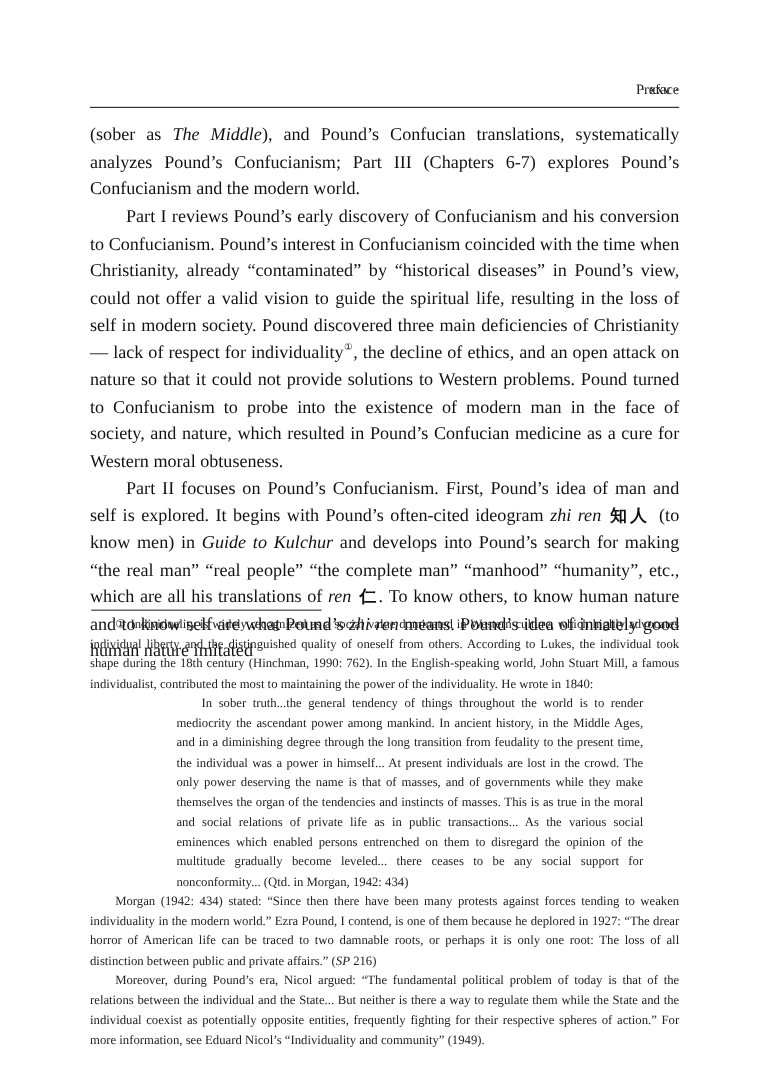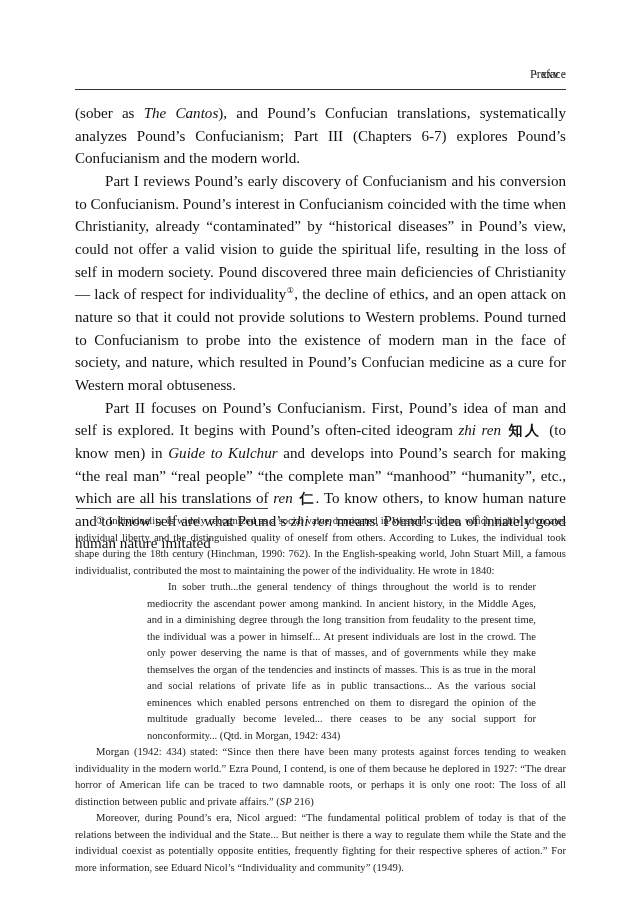--- a/index.html
+++ b/index.html
@@ -119,21 +119,21 @@
 
 <div class="page">
 
   <div class="running-header">
     <span class="title">Preface</span>
     <span class="pageno">· xxv ·</span>
   </div>
   <div class="header-rule"></div>
 
   <div class="body-text">
-    <p><span>(sober as </span><i>The Cantos</i><span>), and Pound’s Confucian translations, systematically analyzes Pound’s Confucianism; Part III (Chapters 6-7) explores Pound’s Confucianism and the modern world.</span></p>
+    <p><span>(sober as </span><i>The Middle</i><span>), and Pound’s Confucian translations, systematically analyzes Pound’s Confucianism; Part III (Chapters 6-7) explores Pound’s Confucianism and the modern world.</span></p>
 
     <p class="indent"><span>Part I reviews Pound’s early discovery of Confucianism and his conversion to Confucianism. Pound’s interest in Confucianism coincided with the time when Christianity, already “contaminated” by “historical diseases” in Pound’s view, could not offer a valid vision to guide the spiritual life, resulting in the loss of self in modern society. Pound discovered three main deficiencies of Christianity — lack of respect for individuality</span><sup>①</sup><span>, the decline of ethics, and an open attack on nature so that it could not provide solutions to Western problems. Pound turned to Confucianism to probe into the existence of modern man in the face of society, and nature, which resulted in Pound’s Confucian medicine as a cure for Western moral obtuseness.</span></p>
 
     <p class="indent"><span>Part II focuses on Pound’s Confucianism. First, Pound’s idea of man and self is explored. It begins with Pound’s often-cited ideogram </span><i>zhi ren</i><span class="cjk"> 知人 </span><span>(to know men) in </span><i>Guide to Kulchur</i><span> and develops into Pound’s search for making “the real man” “real people” “the complete man” “manhood” “humanity”, etc., which are all his translations of </span><i>ren</i><span class="cjk"> 仁</span><span>. To know others, to know human nature and to know self are what Pound’s </span><i>zhi ren</i><span> means. Pound’s idea of innately good human nature imitated</span></p>
   </div>
 
   <div class="footnote-rule"></div>
 
   <div class="footnotes">
     <p class="indent"><span class="fn-mark">①</span><span> Individuality is widely recognized as a social value dominated in Western culture, which highly advocates individual liberty and the distinguished quality of oneself from others. According to Lukes, the individual took shape during the 18th century (Hinchman, 1990: 762). In the English-speaking world, John Stuart Mill, a famous individualist, contributed the most to maintaining the power of the individuality. He wrote in 1840:</span></p>

